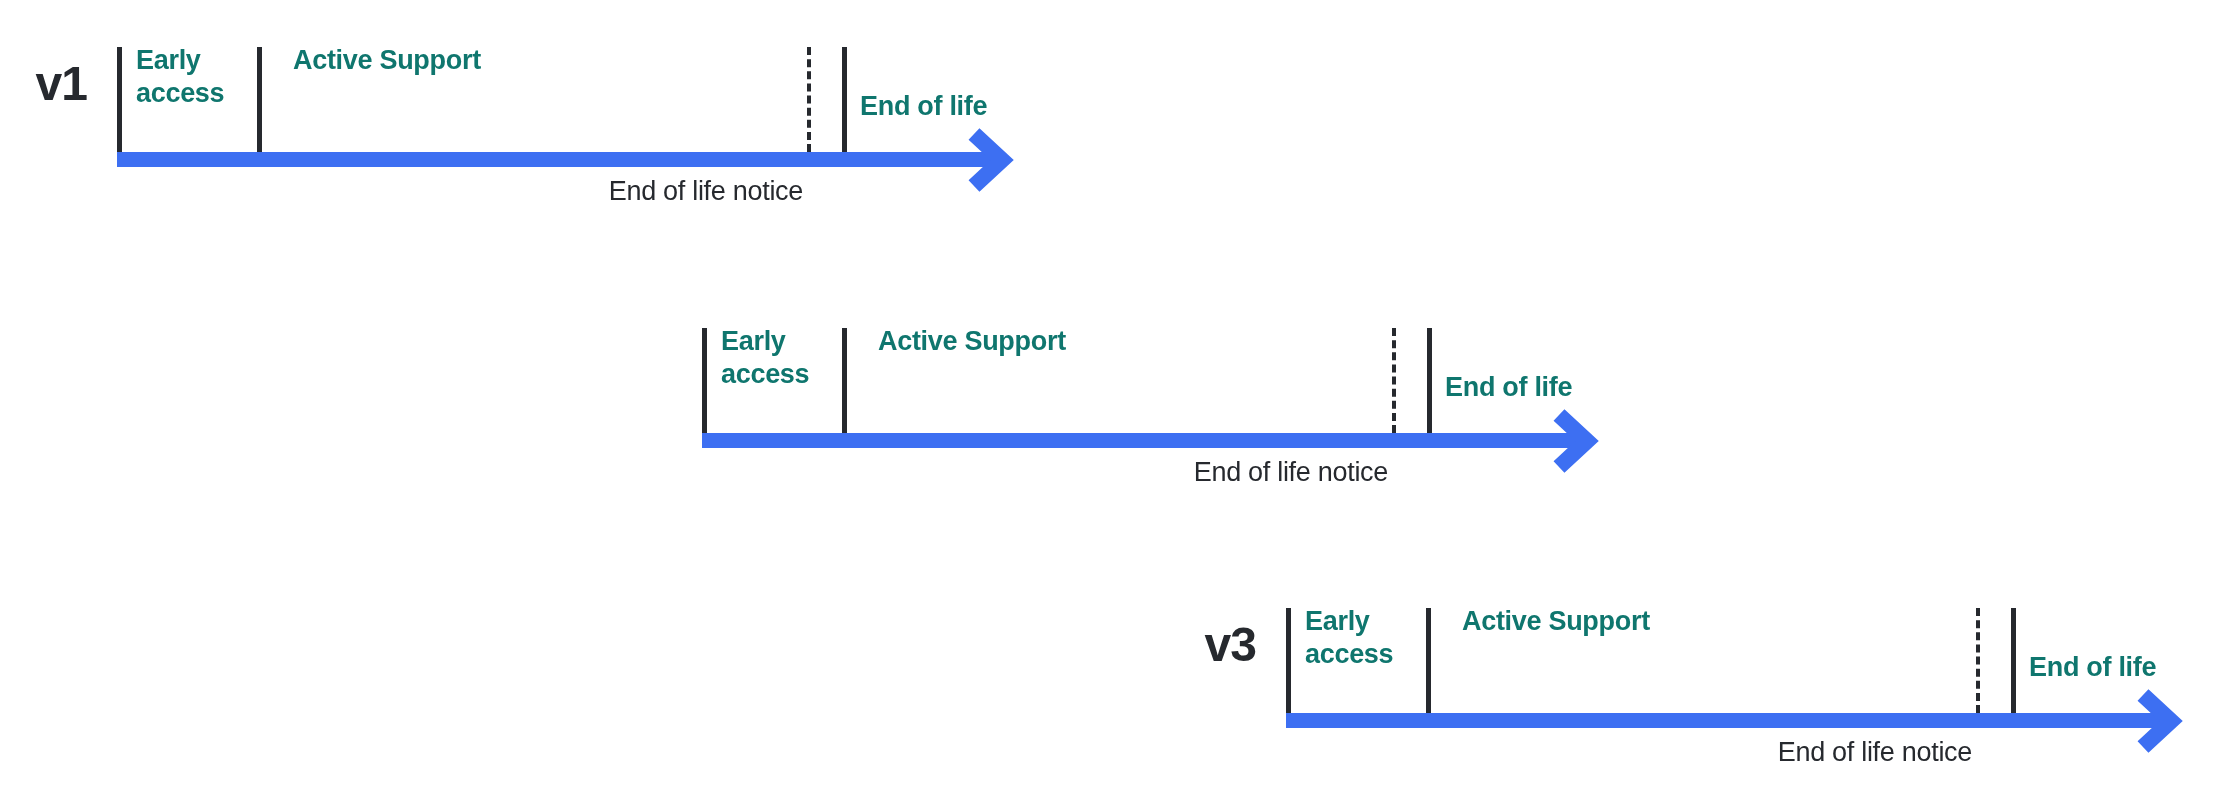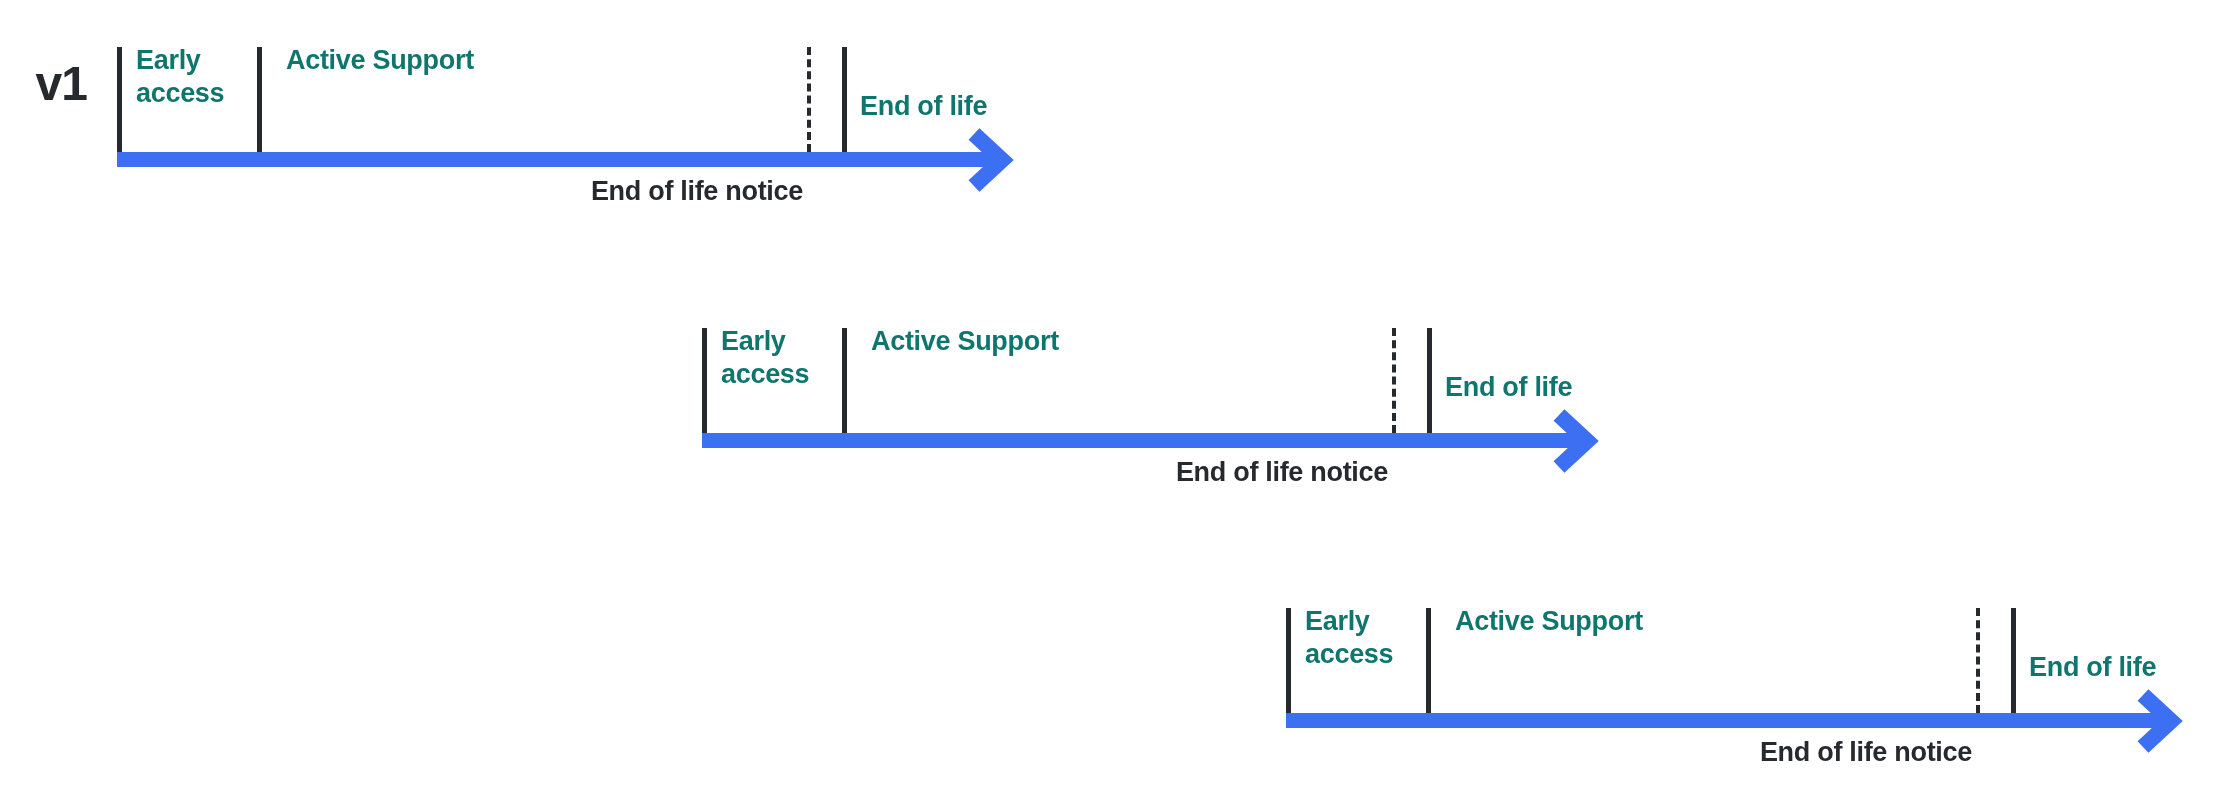--- a/index.html
+++ b/index.html
@@ -56,21 +56,21 @@
     position: absolute;
     top: -3px;
     font-size: 27px;
     font-weight: 700;
     letter-spacing: -0.3px;
     line-height: 33px;
     color: #0f766e;
     white-space: pre-line;
   }
   .phase-early  { left: 19px;  width: 115px; }
-  .phase-active { left: 169px; width: 420px; white-space: nowrap; }
+  .phase-active { left: 176px; width: 420px; white-space: nowrap; }
   .phase-eol    { left: 743px; width: 320px; white-space: nowrap; margin-top: 46px; }
   .bar {
     position: absolute;
     left: 0;
     top: 105px;
     width: 876px;
     height: 15px;
     background: #3d6ff2;
   }
   .head {
@@ -88,21 +88,21 @@
     stroke-linejoin: miter;
     stroke-miterlimit: 4;
   }
   .notice {
     position: absolute;
     left: 336px;
     top: 128px;
     width: 350px;
     text-align: right;
     font-size: 27px;
-    font-weight: 700;
+    font-weight: 400;
     letter-spacing: -0.3px;
     line-height: 33px;
     color: #26292e;
     white-space: nowrap;
   }
   .tl-v1 { left: 117px;  top: 47px;  }
   .tl-v2 { left: 702px;  top: 328px; }
   .tl-v3 { left: 1286px; top: 608px; }
 </style>
 </head>
@@ -135,20 +135,21 @@
     <div class="phase phase-active">Active Support</div>
     <div class="phase phase-eol">End of life</div>
     <div class="bar"></div>
     <svg class="head" viewBox="0 0 48 70">
         <polyline points="8,9 36,35 8,61"></polyline>
       </svg>
     <div class="notice">End of life notice</div>
   </section>
 
   <section class="timeline tl-v3">
+    <div class="version">v3</div>
     <div class="tick tick-start"></div>
     <div class="tick tick-active"></div>
     <div class="tick-dashed"></div>
     <div class="tick tick-eol"></div>
     <div class="phase phase-early">Early access</div>
     <div class="phase phase-active">Active Support</div>
     <div class="phase phase-eol">End of life</div>
     <div class="bar"></div>
     <svg class="head" viewBox="0 0 48 70">
         <polyline points="8,9 36,35 8,61"></polyline>

